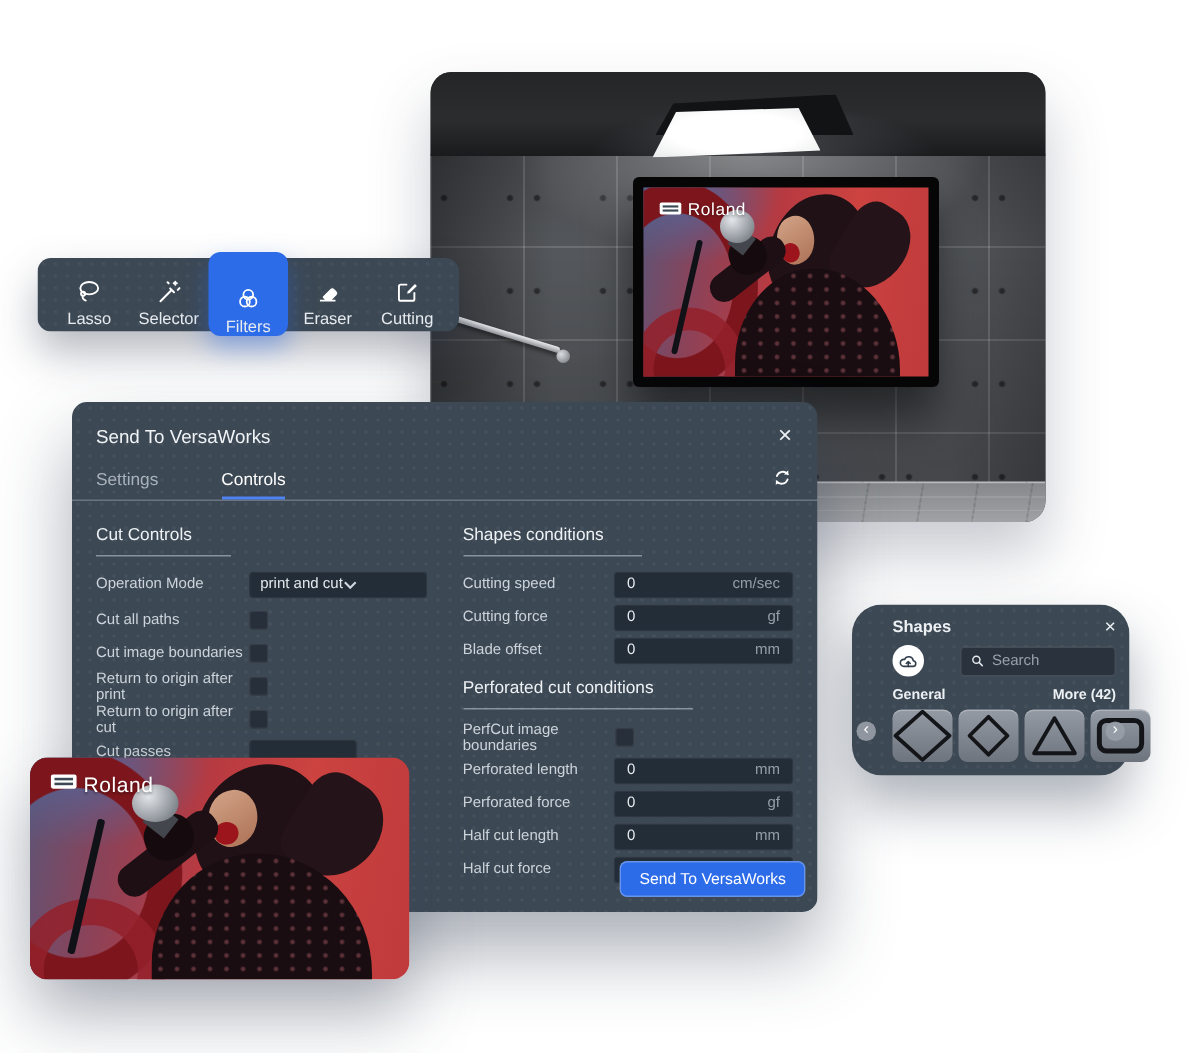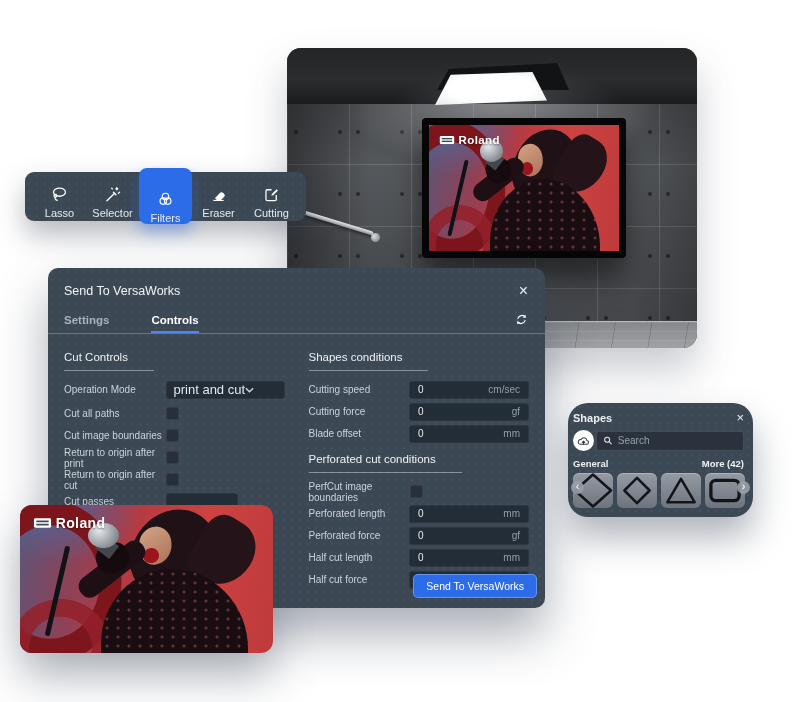--- a/index.html
+++ b/index.html
@@ -67,22 +67,22 @@
   .art-body{left:32%;top:43%;width:58%;height:72%;background-color:#190d11;
             border-radius:48% 52% 0 0/70% 75% 0 0;
             background-image:radial-gradient(circle 1px at 6px 5px, rgba(150,80,90,.55) 0 1px, transparent 2px);
             background-size:11px 9px;}
   .art-arm{left:21%;top:36%;width:31%;height:15%;background:#1d0f14;border-radius:10px;transform:rotate(-38deg);}
   .art-fist{left:30%;top:26%;width:13%;height:20%;background:#150a0e;border-radius:45%;transform:rotate(-20deg);}
   .art-mic-head{left:27%;top:12%;width:12%;height:17%;border-radius:50%;
             background:radial-gradient(circle at 35% 30%,#e4e7eb,#868b92 72%,#5d6269);}
   .art-mic-body{left:31%;top:23%;width:7%;height:11%;background:#43464c;transform:rotate(38deg);}
   .art-cable{left:14%;top:27%;width:2%;height:62%;background:#101217;border-radius:2px;transform:rotate(13deg);}
-  .art-logo{position:absolute;left:5%;top:7%;display:flex;align-items:center;gap:4px;color:#fff;
-            font-weight:bold;letter-spacing:.4px;text-shadow:0 1px 2px rgba(0,0,0,.4);}
+  .art-logo{position:absolute;left:5%;top:7%;display:flex;align-items:flex-start;gap:4px;color:#fff;
+            font-weight:normal;letter-spacing:.4px;text-shadow:0 1px 2px rgba(0,0,0,.4);}
   .art-logo svg{display:block;}
   .tv .art-logo{font-size:11.5px;}
   .card .art-logo{font-size:14px;}
 
   
   .card{position:absolute;left:20px;top:505px;width:253px;height:148px;border-radius:12px;
         overflow:hidden;box-shadow:0 24px 44px rgba(60,70,90,.38);}
 
   
   .panel{background-color:var(--panel);
@@ -99,52 +99,52 @@
   .tool.active{background:var(--accent);height:56px;margin-top:-7px;margin-bottom:-5px;
         box-shadow:0 8px 16px rgba(45,108,232,.4);}
 
   
   .dialog{position:absolute;left:48px;top:268px;width:497px;height:340px;border-radius:10px;
           box-shadow:0 26px 50px rgba(50,62,82,.42);color:#dfe5ea;}
   .dlg-head{display:flex;justify-content:space-between;align-items:center;padding:15px 17px 0 16px;}
   .dlg-title{font-size:12.5px;color:#f1f4f6;}
   .dlg-close{font-size:16px;color:#eef1f4;line-height:1;}
   .dlg-tabs{display:flex;align-items:flex-end;gap:42px;padding:0 17px 0 16px;margin-top:13px;}
-  .tab{font-size:11.5px;color:#a9b2bb;padding-bottom:5px;border-bottom:2px solid transparent;font-weight:bold;}
+  .tab{font-size:11.5px;color:#a9b2bb;padding-bottom:5px;border-bottom:2px solid transparent;}
   .tab.active{color:#fff;border-bottom-color:#4f83f1;}
   .dlg-sync{margin-left:auto;padding-bottom:3px;}
   .dlg-divider{height:1px;background:rgba(200,210,220,.33);}
   .dlg-body{display:flex;gap:24px;padding:13px 16px 0 16px;}
   .col{flex:1;min-width:0;}
   .sec-h{font-size:11.5px;color:#eef2f5;display:inline-block;
          border-bottom:1px solid rgba(200,210,220,.55);padding:0 26px 7px 0;margin-bottom:9px;}
   .row{display:flex;align-items:center;height:19px;margin-bottom:3px;}
   .row .lbl{flex:1;font-size:10px;color:#ccd3da;}
   .ctl{width:119px;display:flex;align-items:center;}
   .sel{width:119px;height:18px;background:var(--input);border:1px solid rgba(255,255,255,.05);
        border-radius:3px;display:flex;align-items:center;
-       padding:0 7px;font-size:13px;color:#e3e8ec;}
+       padding:0 7px;font-size:10px;color:#e3e8ec;}
   .cb{width:13px;height:13px;background:#272f3a;border-radius:2.5px;border:1px solid rgba(255,255,255,.07);}
   .txt{width:72px;height:18px;background:var(--input);border:1px solid rgba(255,255,255,.05);
        border-radius:3px;color:#e3e8ec;font-size:10px;padding:0 6px;outline:none;}
   .numf{width:120px;height:18px;background:var(--input);border:1px solid rgba(255,255,255,.05);
         border-radius:3px;display:flex;align-items:center;padding:0 8px;}
   .numf input{width:44px;background:transparent;border:0;color:#e8ecf0;font-size:10px;outline:none;}
   .unit{margin-left:auto;color:#949ea8;font-size:10px;}
   .mt{margin-top:7px;}
   .dlg-submit{position:absolute;right:8px;bottom:10px;background:var(--accent);color:#fff;
         font-size:10.5px;padding:5px 12px;border-radius:5px;border:1px solid rgba(255,255,255,.28);
         font-family:"Liberation Sans",sans-serif;}
 
   
   .shapes{position:absolute;left:568px;top:403px;width:185px;border-radius:20px;
-          box-shadow:0 20px 36px rgba(50,62,82,.4);padding:8px 9px 9px 5px;color:#edf1f4;}
+          box-shadow:0 20px 36px rgba(50,62,82,.4);padding:8px 9px 9px 27px;color:#edf1f4;}
   .sh-head{display:flex;justify-content:space-between;align-items:center;font-size:11px;font-weight:bold;}
   .sh-close{font-size:13px;font-weight:normal;line-height:1;}
-  .sh-row{display:flex;align-items:center;gap:2px;margin-top:6px;}
+  .sh-row{display:flex;align-items:center;gap:24px;margin-top:6px;}
   .upload{width:21px;height:21px;border-radius:50%;background:#fff;display:flex;
           align-items:center;justify-content:center;flex:0 0 auto;}
   .search{flex:1;height:20px;background:#29323d;border:1px solid rgba(255,255,255,.13);
           border-radius:3px;display:flex;align-items:center;gap:5px;padding:0 6px;}
   .search input{background:transparent;border:0;color:#cfd6dd;font-size:10px;width:100%;outline:none;}
   .search input::placeholder{color:#97a1ab;}
   .sh-labels{display:flex;justify-content:space-between;font-size:9.5px;font-weight:bold;margin-top:7px;}
   .tiles{display:flex;gap:4px;margin-top:4px;}
   .tile{width:40px;height:35px;border-radius:6px;background:linear-gradient(#949ba4,#6d747d);
         display:flex;align-items:center;justify-content:center;box-shadow:inset 0 1px 0 rgba(255,255,255,.25);}

